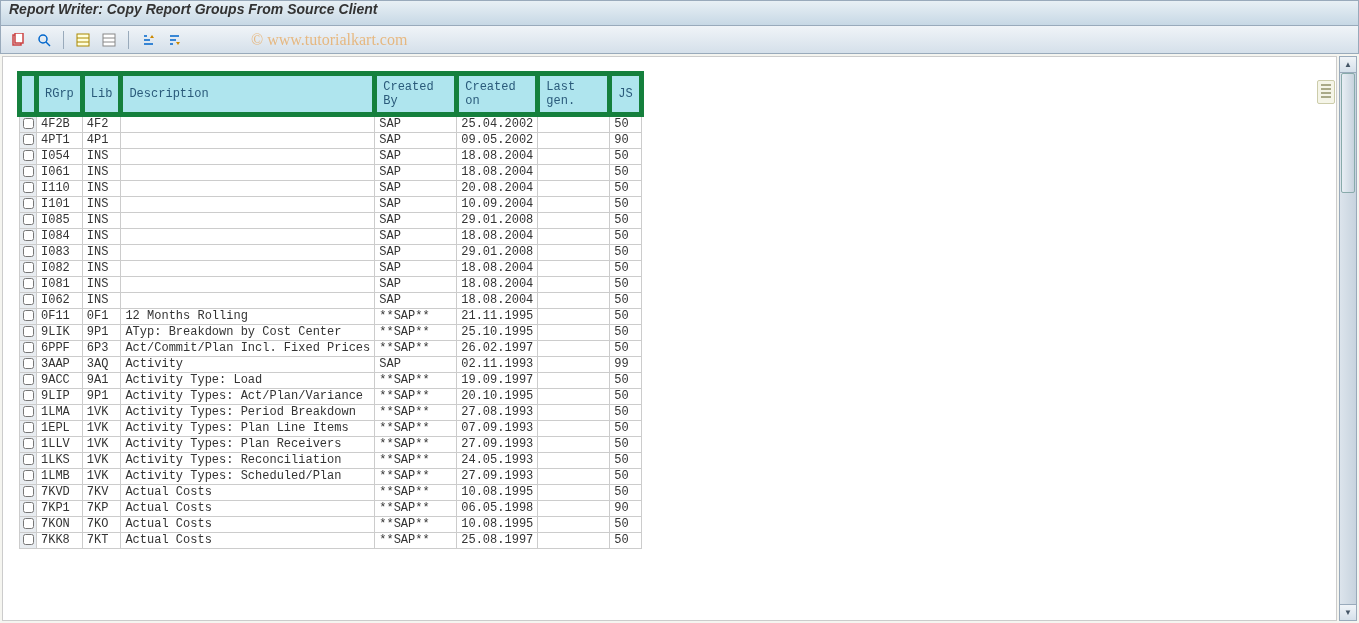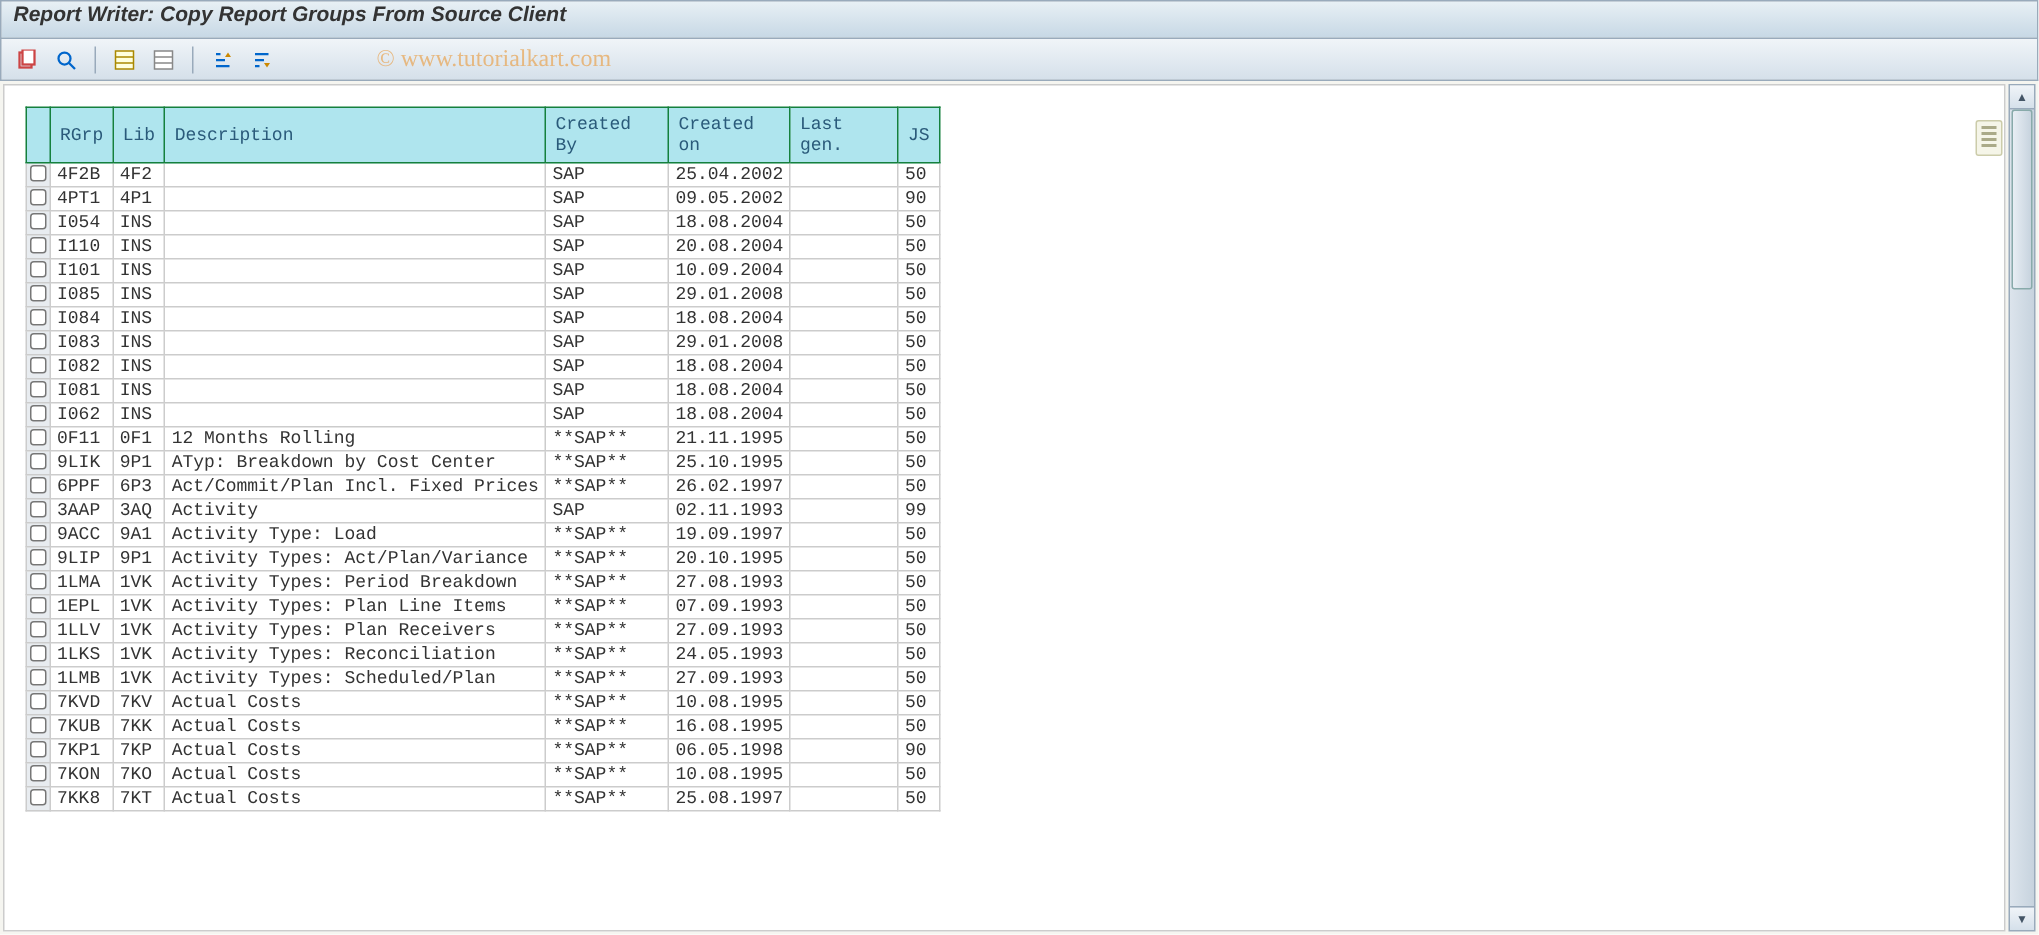--- a/index.html
+++ b/index.html
@@ -77,21 +77,21 @@
     table {
       border-collapse: collapse;
       font-family: "Courier New", monospace;
       font-size: 12px;
     }
     th {
       background: #afe5ee;
       color: #2a5a7a;
       text-align: left;
       padding: 4px 6px;
-      border: 1px solid #15803d;
+      border: 5px solid #15803d;
       font-weight: normal;
       height: 22px;
     }
     td {
       border: 1px solid #ccc;
       padding: 0 4px;
       height: 15px;
       line-height: 15px;
       white-space: nowrap;
       color: #333;
@@ -265,20 +265,30 @@
             <td>I054</td>
             <td>INS</td>
             <td></td>
             <td>SAP</td>
             <td>18.08.2004</td>
             <td></td>
             <td class="num">50</td>
           </tr>
           <tr>
             <td class="chk-cell"><input type="checkbox" style=""></td>
+            <td>I061</td>
+            <td>INS</td>
+            <td></td>
+            <td>SAP</td>
+            <td>18.08.2004</td>
+            <td></td>
+            <td class="num">50</td>
+          </tr>
+          <tr>
+            <td class="chk-cell"><input type="checkbox" style=""></td>
             <td>I110</td>
             <td>INS</td>
             <td></td>
             <td>SAP</td>
             <td>20.08.2004</td>
             <td></td>
             <td class="num">50</td>
           </tr>
           <tr>
             <td class="chk-cell"><input type="checkbox" style=""></td>
@@ -460,30 +470,20 @@
             <td></td>
             <td class="num">50</td>
           </tr>
           <tr>
             <td class="chk-cell"><input type="checkbox" style=""></td>
             <td>7KVD</td>
             <td>7KV</td>
             <td>Actual Costs</td>
             <td>**SAP**</td>
             <td>10.08.1995</td>
-            <td></td>
-            <td class="num">50</td>
-          </tr>
-          <tr>
-            <td class="chk-cell"><input type="checkbox" style=""></td>
-            <td>7KUB</td>
-            <td>7KK</td>
-            <td>Actual Costs</td>
-            <td>**SAP**</td>
-            <td>16.08.1995</td>
             <td></td>
             <td class="num">50</td>
           </tr>
           <tr>
             <td class="chk-cell"><input type="checkbox" style=""></td>
             <td>7KP1</td>
             <td>7KP</td>
             <td>Actual Costs</td>
             <td>**SAP**</td>
             <td>06.05.1998</td>

